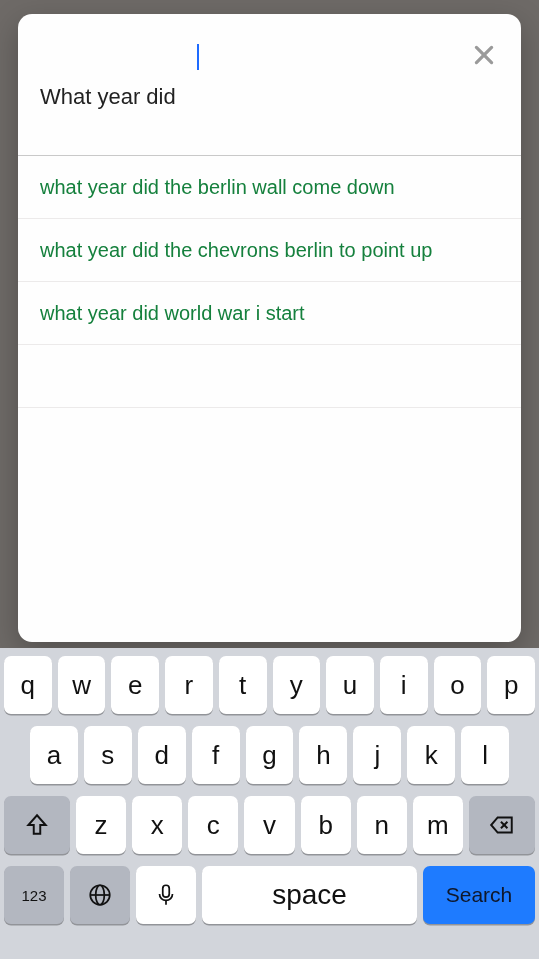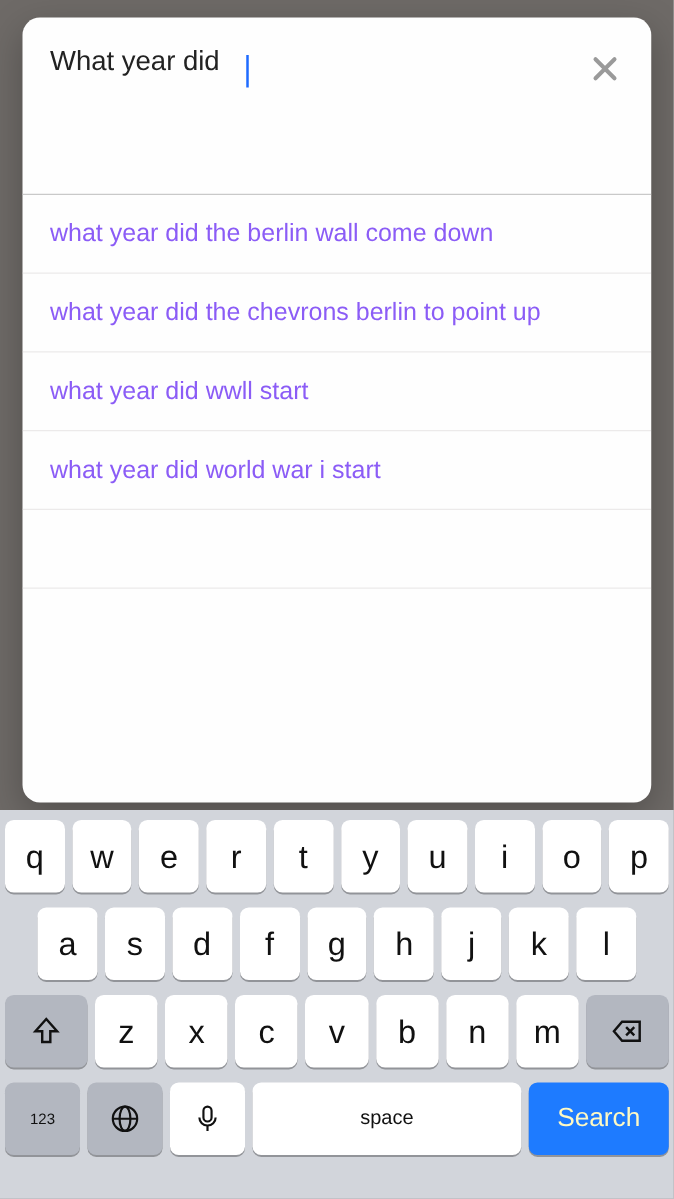--- a/index.html
+++ b/index.html
@@ -22,20 +22,21 @@
     border-bottom: 1px solid #c9c9c9;
   }
   .search-input {
     width: calc(100% - 70px);
     border: none; outline: none;
     font-size: 22px;
     color: #222;
     background: transparent;
     padding: 22px 0 0 22px;
     font-weight: 400;
+    margin-top: 48px;
   }
   .caret {
     display: inline-block;
     width: 2px; height: 26px;
     background: #1e6bff;
     vertical-align: middle;
     position: absolute;
     left: 179px; top: 30px;
   }
   .close-btn {
@@ -47,21 +48,21 @@
     cursor: pointer;
   }
   .close-btn svg { width: 26px; height: 26px; }
 
   .suggestions { flex: 1; overflow: hidden; }
   .sugg {
     height: 63px;
     display: flex; align-items: center;
     padding: 0 22px;
     font-size: 20px;
-    color: #8b5cf6;
+    color: #15803d;
     border-bottom: 1px solid #eceaea;
     cursor: pointer;
   }
   .sugg:last-of-type { border-bottom: 1px solid #eceaea; }
   .blank-row { height: 63px; border-bottom: 1px solid #eceaea; }
 
   
   .kbd {
     position: absolute;
     left: 0; right: 0; bottom: 0;
@@ -80,45 +81,44 @@
     display: flex; align-items: center; justify-content: center;
     font-size: 26px;
     color: #111;
     cursor: pointer;
     user-select: none;
   }
   .key.special { background: #b3b7c0; }
   .key.wide { flex: 0 0 66px; }
   .krow.r4 { gap: 6px; }
   .krow.r4 .key { height: 58px; }
-  .key.num { flex: 0 0 60px; font-size: 12px; background:#b3b7c0; }
+  .key.num { flex: 0 0 60px; font-size: 15px; background:#b3b7c0; }
   .key.globe { flex: 0 0 60px; background:#b3b7c0; font-size:24px; }
   .key.mic { flex: 0 0 60px; background:#ffffff; font-size:22px;}
-  .key.space { flex: 1; font-size:16px; }
-  .key.search { flex: 0 0 112px; background:#1e7bff; color:#fef9c3; font-size:21px; }
+  .key.space { flex: 1; font-size:28px; }
+  .key.search { flex: 0 0 112px; background:#1e7bff; color:#0f172a; font-size:21px; }
   .key svg { width: 26px; height: 26px; }
 </style>
 </head>
 <body>
 
 <div class="card">
   <div class="search-area">
     <input class="search-input" value="What year did" style="">
     <span class="caret"></span>
     <div class="close-btn">
       <svg viewBox="0 0 24 24" fill="none" stroke="currentColor" stroke-width="3" stroke-linecap="round">
           <line x1="5" y1="5" x2="19" y2="19"></line>
           <line x1="19" y1="5" x2="5" y2="19"></line>
         </svg>
     </div>
   </div>
   <div class="suggestions">
     <div class="sugg">what year did the berlin wall come down</div>
     <div class="sugg">what year did the chevrons berlin to point up</div>
-    <div class="sugg">what year did wwll start</div>
     <div class="sugg">what year did world war i start</div>
     <div class="blank-row"></div>
   </div>
 </div>
 
 <div class="kbd">
   <div class="krow r1">
     <div class="key">q</div>
     <div class="key">w</div>
     <div class="key">e</div>

